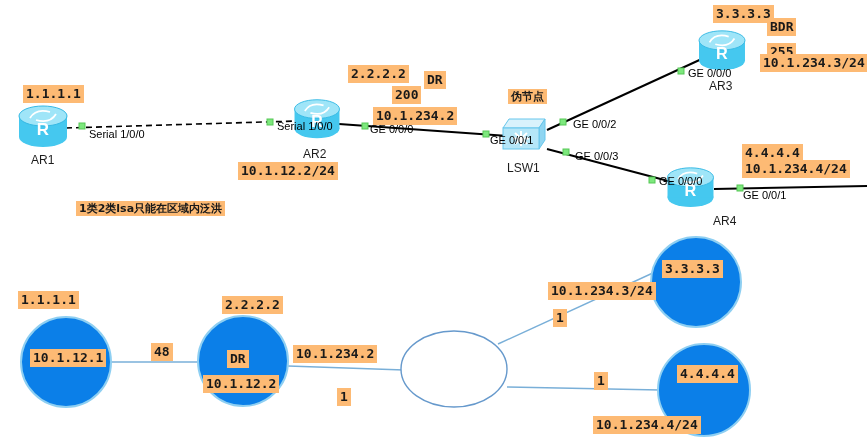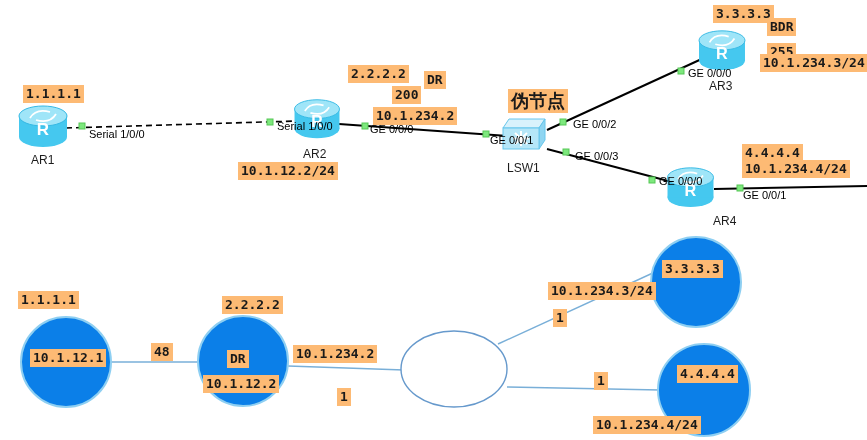--- a/index.html
+++ b/index.html
@@ -2,21 +2,21 @@
 <html><head>
 <meta charset="utf-8">
 <style>
   html,body{margin:0;padding:0;background:#ffffff;}
   .canvas{position:relative;width:867px;height:440px;background:#ffffff;overflow:hidden;
           font-family:"Liberation Sans","DejaVu Sans",sans-serif;}
   .layer{position:absolute;left:0;top:0;}
   .glabel{position:absolute;background:#fdba74;color:#1a1a1a;
           font:bold 13px "DejaVu Sans Mono",monospace;line-height:1.2;
           padding:1px 3px;white-space:nowrap;z-index:5;}
-  .cn{font-family:"DejaVu Sans","Liberation Sans",sans-serif;font-weight:600;font-size:18px;}
+  .cn{font-family:"DejaVu Sans","Liberation Sans",sans-serif;font-weight:600;font-size:11px;}
   .iflabel{position:absolute;color:#000;font:11px "Liberation Sans","DejaVu Sans",sans-serif;
            white-space:nowrap;z-index:4;}
   .devname{position:absolute;color:#1c1c1c;font:12px "Liberation Sans","DejaVu Sans",sans-serif;
            white-space:nowrap;z-index:4;}
   .dev{position:absolute;z-index:3;}
 </style>
 </head>
 <body>
 
 <div class="canvas">
@@ -117,20 +117,21 @@
   <div class="iflabel" style="left:277px;top:120px;">Serial 1/0/0</div>
   <div class="iflabel" style="left:370px;top:123px;">GE 0/0/0</div>
   <div class="iflabel" style="left:490px;top:134px;">GE 0/0/1</div>
   <div class="iflabel" style="left:573px;top:118px;">GE 0/0/2</div>
   <div class="iflabel" style="left:575px;top:150px;">GE 0/0/3</div>
   <div class="iflabel" style="left:688px;top:67px;">GE 0/0/0</div>
   <div class="iflabel" style="left:659px;top:175px;">GE 0/0/0</div>
   <div class="iflabel" style="left:743px;top:189px;">GE 0/0/1</div>
 
   <div class="glabel" style="left:23px;top:85px;">1.1.1.1</div>
+  <div class="glabel cn" style="left:76px;top:201px;">1类2类lsa只能在区域内泛洪</div>
   <div class="glabel" style="left:238px;top:162px;">10.1.12.2/24</div>
   <div class="glabel" style="left:348px;top:65px;">2.2.2.2</div>
   <div class="glabel" style="left:424px;top:71px;">DR</div>
   <div class="glabel" style="left:392px;top:86px;">200</div>
   <div class="glabel" style="left:373px;top:107px;">10.1.234.2</div>
   <div class="glabel cn" style="left:508px;top:89px;">伪节点</div>
   <div class="glabel" style="left:713px;top:5px;">3.3.3.3</div>
   <div class="glabel" style="left:767px;top:18px;">BDR</div>
   <div class="glabel" style="left:767px;top:35px;margin-top:8px;">255</div>
   <div class="glabel" style="left:760px;top:54px;">10.1.234.3/24</div>

